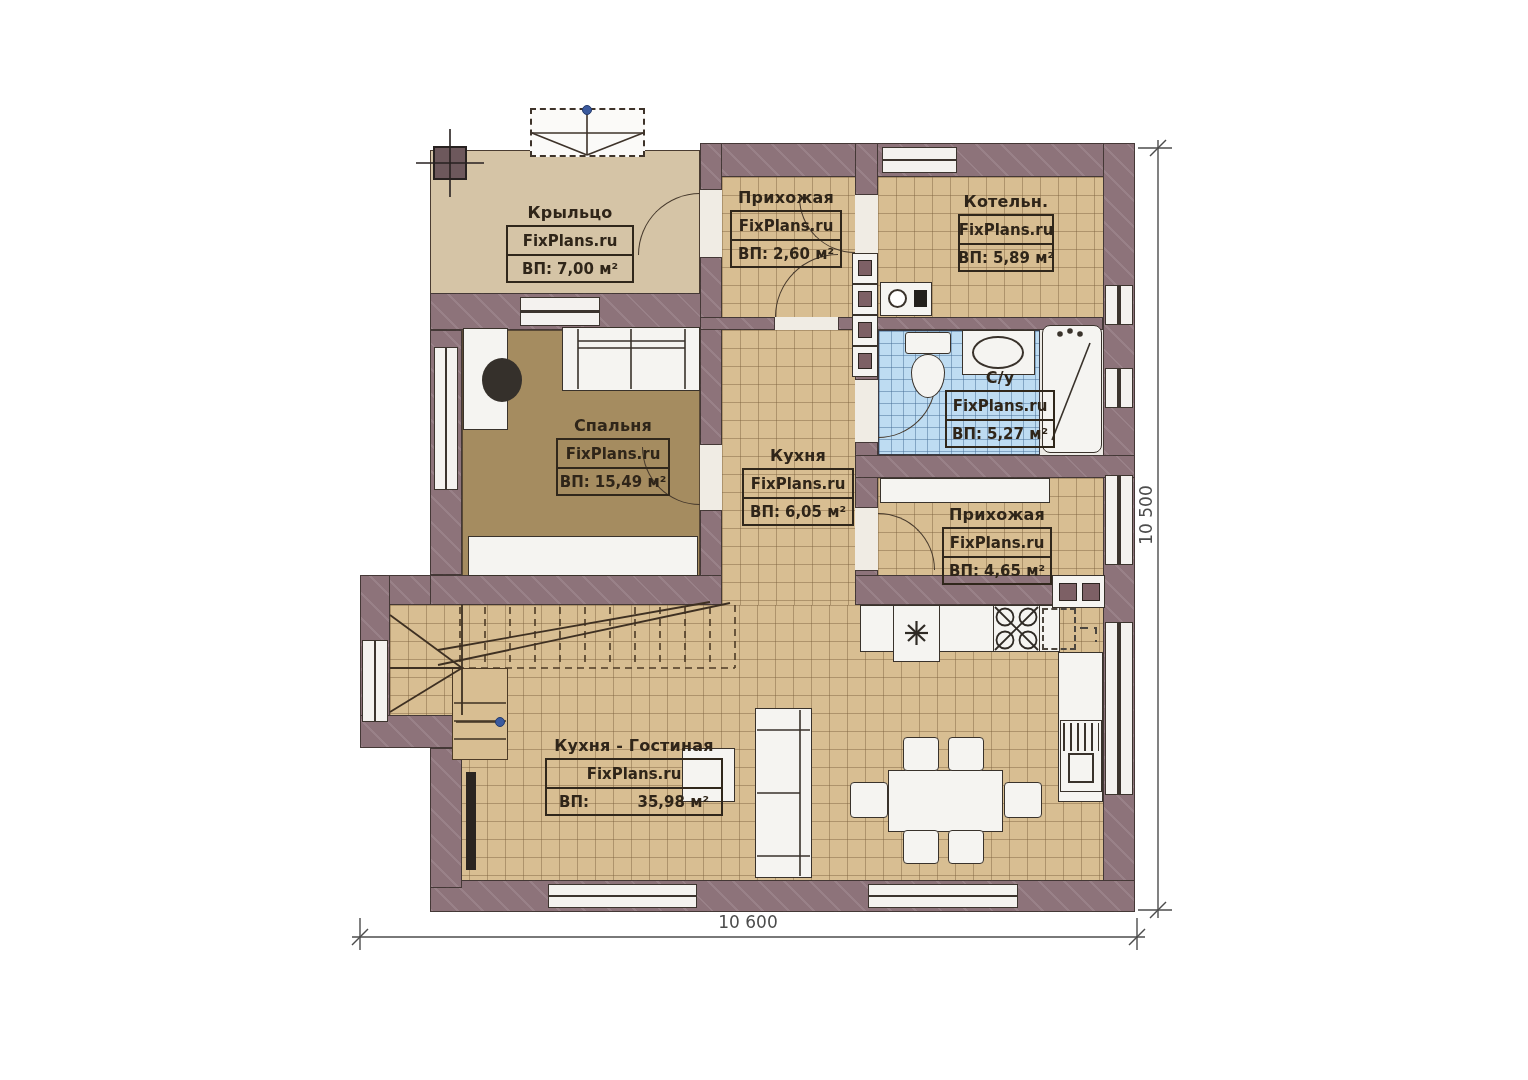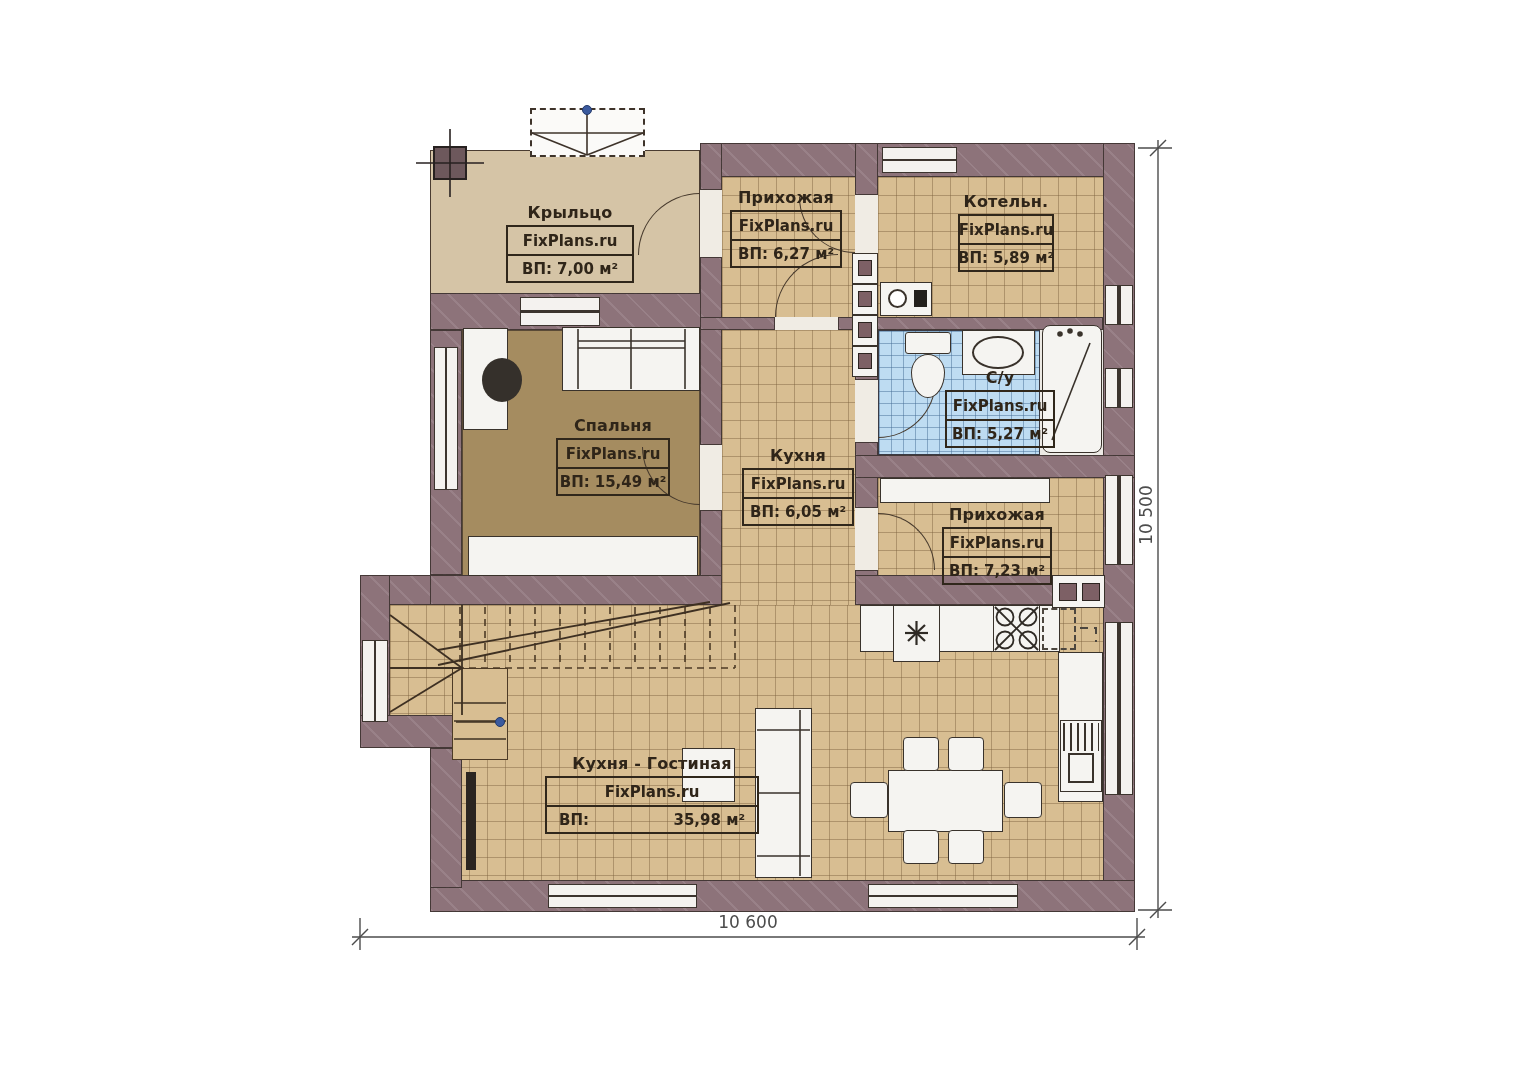--- a/index.html
+++ b/index.html
@@ -293,21 +293,21 @@
           <span>7,00 м²</span>
         </div>
     </div>
   </div>
   <div class="lbl" style="left:730px;top:188px;width:112px">
     <div class="name">Прихожая</div>
     <div class="lbox">
       <div class="lrow">FixPlans.ru</div>
       <div class="lrow">
           <span>ВП:</span>
-          <span>6,27 м²</span>
+          <span>2,60 м²</span>
         </div>
     </div>
   </div>
   <div class="lbl" style="left:958px;top:192px;width:96px">
     <div class="name">Котельн.</div>
     <div class="lbox">
       <div class="lrow">FixPlans.ru</div>
       <div class="lrow">
           <span>ВП:</span>
           <span>5,89 м²</span>
@@ -343,25 +343,25 @@
           <span>5,27 м²</span>
         </div>
     </div>
   </div>
   <div class="lbl" style="left:942px;top:505px;width:110px">
     <div class="name">Прихожая</div>
     <div class="lbox">
       <div class="lrow">FixPlans.ru</div>
       <div class="lrow">
           <span>ВП:</span>
-          <span>7,23 м²</span>
-        </div>
-    </div>
-  </div>
-  <div class="lbl" style="left:545px;top:754px;width:214px">
+          <span>4,65 м²</span>
+        </div>
+    </div>
+  </div>
+  <div class="lbl" style="left:545px;top:736px;width:178px">
     <div class="name">Кухня - Гостиная</div>
     <div class="lbox">
       <div class="lrow">FixPlans.ru</div>
       <div class="lrow spread">
           <span>ВП:</span>
           <span>35,98 м²</span>
         </div>
     </div>
   </div>
 

